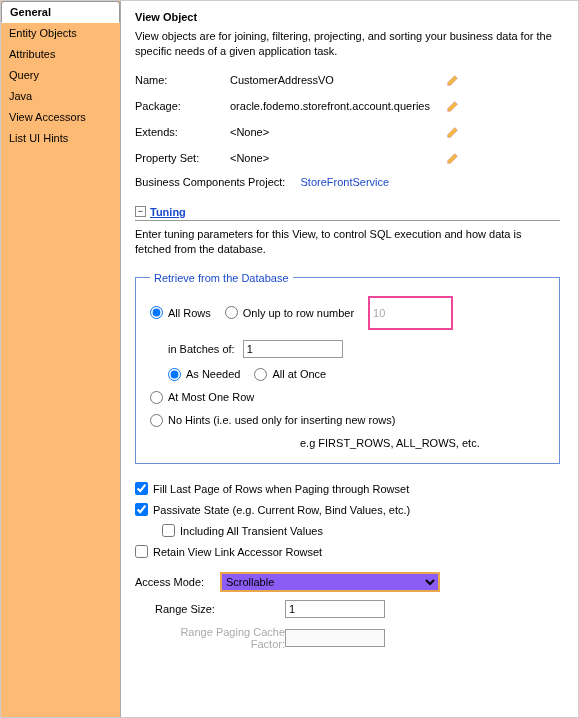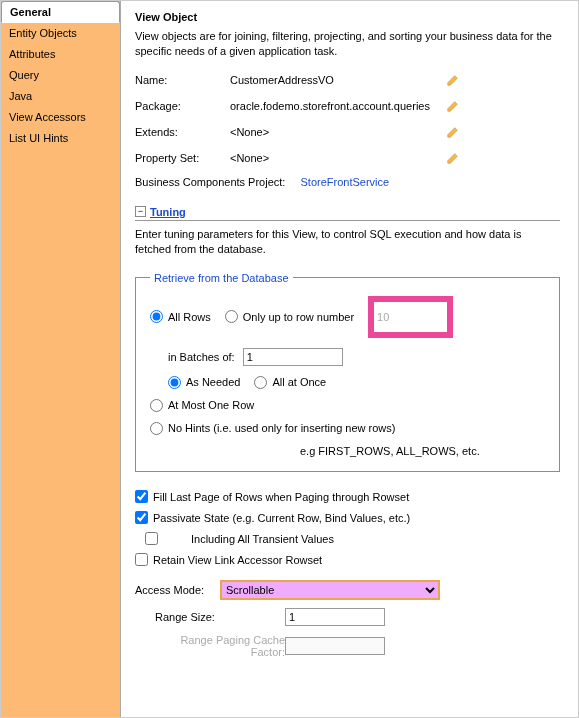--- a/index.html
+++ b/index.html
@@ -22,32 +22,32 @@
 .section-header { display: flex; align-items: center; border-bottom: 1px solid #999; padding-bottom: 2px; margin-bottom: 6px; }
 .expander { width: 11px; height: 11px; border: 1px solid #888; display: inline-flex; align-items: center; justify-content: center; margin-right: 4px; font-size: 9px; line-height: 1; cursor: pointer; }
 .section-title { font-weight: bold; color: #1a4bcc; text-decoration: underline; cursor: pointer; }
 .section-desc { margin-bottom: 14px; line-height: 1.4; }
 fieldset.retrieve { border: 1px solid #6a8fd8; margin: 0 0 18px 0; padding: 12px 14px 14px 14px; }
 fieldset.retrieve legend { color: #1a4bcc; padding: 0 4px; font-size: 11px; }
 .opt-row { display: flex; align-items: center; margin-bottom: 10px; flex-wrap: wrap; }
 .opt-row.indent { margin-left: 18px; }
 input[type=radio], input[type=checkbox] { margin-right: 5px; vertical-align: middle; }
 label.inline { margin-right: 14px; display: inline-flex; align-items: center; }
-input.tiny { width: 85px; height: 18px; border: 6px solid #ec4899; padding: 15px 3px; font-size: 11px; background: #fff; }
+input.tiny { width: 85px; height: 18px; border: 2px solid #ec4899; padding: 15px 3px; font-size: 11px; background: #fff; }
 input.tiny.disabled { color: #aaa; background: #fff; }
 input.small { width: 100px; height: 18px; border: 1px solid #999; padding: 1px 3px; font-size: 11px; }
 input.wide { flex: 1; height: 18px; border: 1px solid #999; padding: 1px 3px; font-size: 11px; }
 .hint-eg { margin-left: 150px; margin-top: 2px; font-size: 11px; }
 .check-row { display: flex; align-items: flex-end; margin-bottom: 8px; }
-.check-row.indent { margin-left: 10px; gap: 28px; }
+.check-row.indent { margin-left: 27px; }
 .form-row { display: flex; align-items: center; margin-bottom: 8px; }
 .form-label { width: 85px; }
 .form-label.indent { margin-left: 20px; width: 130px; }
 .form-label.disabled { color: #aaa; text-align: right; }
-select.access { width: 220px; height: 20px; border: 2px solid #e8a64d; background: #f0abfc; font-size: 11px; }
+select.access { width: 220px; height: 20px; border: 2px solid #e8a64d; background: #8b5cf6; font-size: 11px; }
 input.range { width: 100px; height: 18px; border: 1px solid #999; padding: 1px 3px; font-size: 11px; }
 </style>
 </head>
 <body>
 
 <div class="container">
   <div class="sidebar">
     <div class="sidebar-list">
       <div class="sidebar-tab active"><span>General</span></div>
       <div class="sidebar-tab"><span>Entity Objects</span></div>

